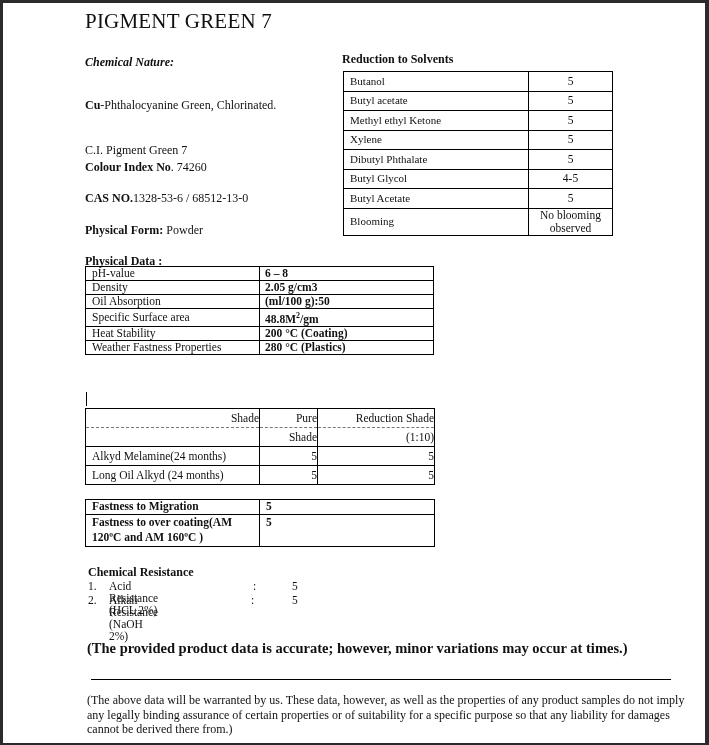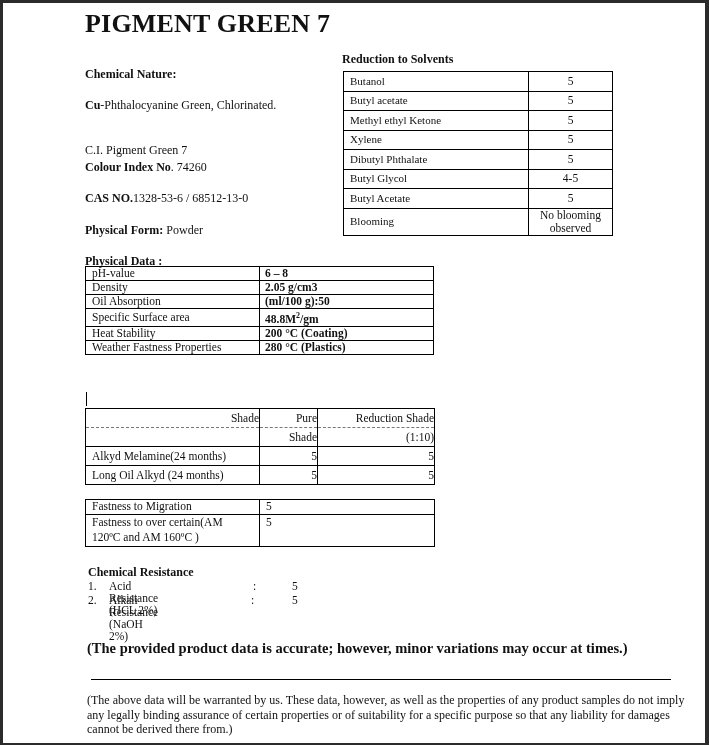--- a/index.html
+++ b/index.html
@@ -7,21 +7,21 @@
     width:709px; height:745px; overflow:hidden; position:relative;
     background:#2b2b2b;
     font-family:"Liberation Serif","DejaVu Serif",serif;
     color:#111;
   }
   #page {
     position:absolute; left:3px; top:3px; width:702px; height:740px;
     background:#fff;
   }
   .abs { position:absolute; }
-  .title { left:82px; top:6px; font-size:26px; font-weight:bold; letter-spacing:0.2px; }
+  .title { left:82px; top:6px; font-size:21px; font-weight:normal; letter-spacing:0.2px; }
   .lbl { font-size:12px; }
   .b { font-weight:bold; }
 
   table { border-collapse:collapse; }
   td { font-size:11.5px; line-height:13px; padding:0 0 0 6px; border:1px solid #000; }
 
   #solvents { left:340px; top:68px; width:270px; }
   #solvents td { height:18.5px; font-size:11px; }
   #solvents td.v { text-align:center; padding:0; font-size:11.5px; }
   #solvents td.n { width:178px; }
@@ -32,41 +32,41 @@
   #phys td.v { padding-left:5px;font-weight:bold; }
   #phys tr.tall td { height:16px; }
 
   #shade { left:82px; top:405px; width:350px; }
   #shade td { height:18px; font-size:11.5px; }
   #shade td.c { text-align:right; padding:0; }
   #shade td.n { width:167px; }
   #shade tr.h1 td { border-bottom:1px dashed #777; }
   #shade tr.h2 td { border-top:none; }
 
-  #mig { left:82px; top:496px; width:350px; }
+  #mig { left:82px; top:496px; width:350px;font-weight:bold; }
   #mig td { font-size:11.5px; padding-left:6px; vertical-align:top; height:14px; }
   #mig td.n { width:167px; }
   #mig tr.two td { height:31px; line-height:15px; }
 
   .cursor-line { left:83px; top:389px; width:1px; height:14px; background:#000; }
 
   .chem { left:85px; top:562px; font-size:12px; }
   .chem-row { position:absolute; font-size:11.5px; }
   .note { left:84px; top:637px; font-size:14.5px; font-weight:bold; }
   .rule { left:88px; top:676px; width:580px; height:1px; background:#000; }
   .disclaimer { left:84px; top:690px; width:610px; font-size:12px; line-height:14.5px; }
 </style>
 </head>
 <body>
 
 <div id="page">
 
   <div class="abs title">PIGMENT GREEN 7</div>
 
-  <div class="abs lbl b" style="left:82px; top:64px;">Chemical Nature:</div>
+  <div class="abs lbl b" style="left:82px; top:52px;font-style:italic;">Chemical Nature:</div>
   <div class="abs lbl" style="left:82px; top:95px;"><span class="b">Cu</span><span>-Phthalocyanine Green, Chlorinated.</span></div>
   <div class="abs lbl" style="left:82px; top:140px;">C.I. Pigment Green 7</div>
   <div class="abs lbl" style="left:82px; top:157px;"><span class="b">Colour Index No</span><span>. 74260</span></div>
   <div class="abs lbl" style="left:82px; top:188px;"><span class="b">CAS NO.</span><span>1328-53-6 / 68512-13-0</span></div>
   <div class="abs lbl" style="left:82px; top:220px;"><span class="b">Physical Form:</span><span> Powder</span></div>
 
   <div class="abs lbl b" style="left:339px; top:49px;">Reduction to Solvents</div>
   <table class="abs" id="solvents">
     <tbody id="solvents-body">
         <tr>
@@ -161,21 +161,21 @@
     </tbody>
   </table>
 
   <table class="abs" id="mig">
     <tbody>
       <tr>
         <td class="n">Fastness to Migration</td>
         <td>5</td>
       </tr>
       <tr class="two">
-        <td class="n"><span>Fastness to over certain(AM</span><br><span>120ºC and AM 160ºC )</span></td>
+        <td class="n"><span>Fastness to over coating(AM</span><br><span>120ºC and AM 160ºC )</span></td>
         <td>5</td>
       </tr>
     </tbody>
   </table>
 
   <div class="abs chem b">Chemical Resistance</div>
   <div class="abs" style="left:0; top:0;">
     <span class="chem-row" style="left:85px; top:577px;">1.</span>
     <span class="chem-row" style="left:106px; top:577px;">Acid Resistance (HCL 2%)</span>
     <span class="chem-row" style="left:250px; top:577px;">:</span>

